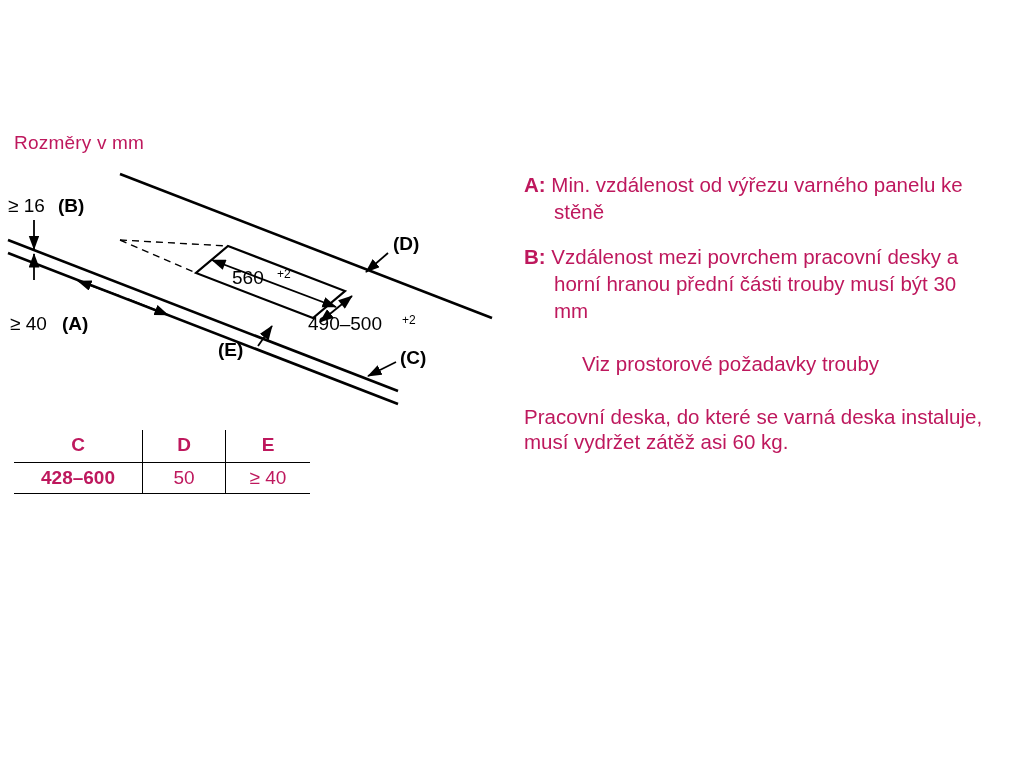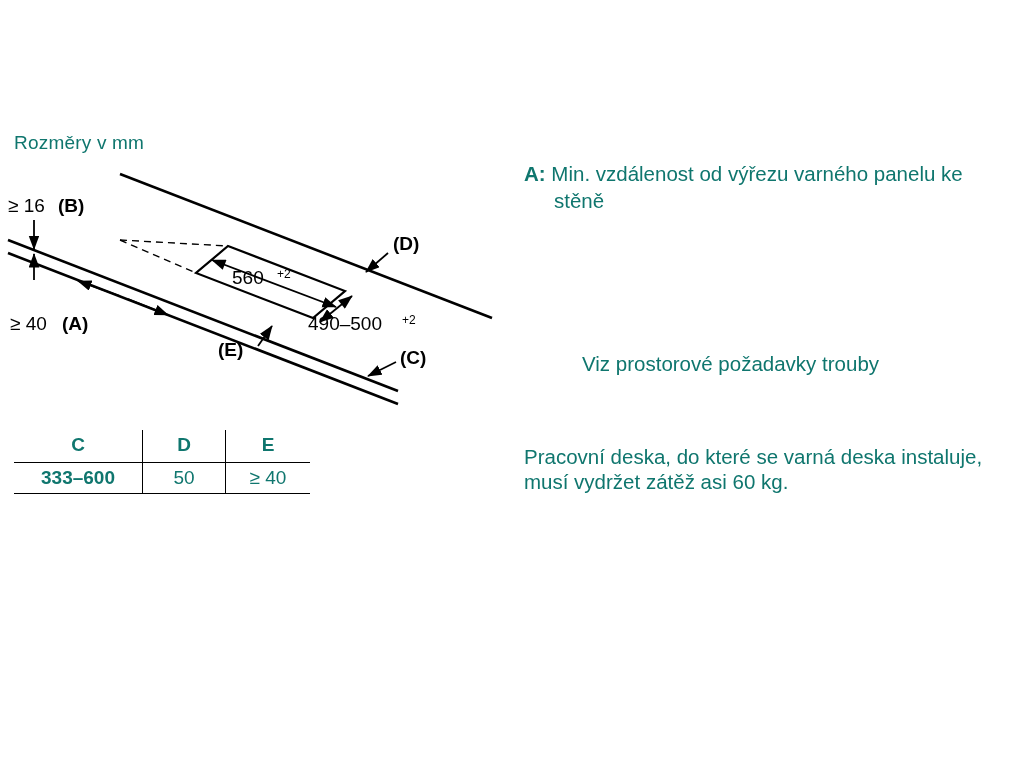--- a/index.html
+++ b/index.html
@@ -6,21 +6,21 @@
     margin: 0;
     padding: 0;
     background: #ffffff;
   }
   #page {
     position: relative;
     width: 1024px;
     height: 684px;
     background: #ffffff;
     font-family: "Liberation Sans", sans-serif;
-    color: #0f766e;
+    color: #be185d;
     overflow: hidden;
   }
 
   
   #diagram-panel {
     position: absolute;
     left: 0;
     top: 0;
     width: 512px;
     height: 768px;
@@ -89,28 +89,29 @@
     font-size: 20.5px;
     line-height: 27px;
   }
   .legend-entry .key {
     font-weight: bold;
   }
   .legend-body {
     display: block;
     padding-left: 30px;
     text-indent: -30px;
+    margin-top: 11px;
   }
   #legend-a { left: 0px;  top: 160px; width: 470px; }
   #legend-b { left: 0px;  top: 232px; width: 470px; }
   #legend-note { left: 36px; top: 350px; width: 440px; margin-left: 22px; }
   #bottom-note {
     position: absolute;
     left: 0px;
-    top: 444px;
+    top: 404px;
     width: 470px;
     font-size: 20.5px;
     line-height: 25px;
   }
   #bottom-note .para2 { display: block; margin-top: 6px; }
 
   
   .svg-label {
     font-family: "Liberation Sans", sans-serif;
     font-size: 19px;
@@ -194,37 +195,43 @@
     <table id="spec-table">
       <thead>
         <tr>
           <th>C</th>
           <th class="col-sep">D</th>
           <th class="col-sep">E</th>
         </tr>
       </thead>
       <tbody>
         <tr>
-          <td class="c-col bold-val">333–600</td>
+          <td class="c-col bold-val">428–600</td>
           <td class="d-col col-sep">50</td>
           <td class="e-col col-sep">≥ 40</td>
         </tr>
       </tbody>
     </table>
   </div>
 
   <div id="legend-panel">
 
     <div class="legend-entry" id="legend-a">
       <span class="legend-body">
         <span class="key">A:</span>
         <span>Min. vzdálenost od výřezu varného panelu ke stěně</span>
       </span>
     </div>
 
+    <div class="legend-entry" id="legend-b">
+      <span class="legend-body">
+        <span class="key">B:</span>
+        <span>Vzdálenost mezi povrchem pracovní desky a horní hranou přední části trouby musí být 30 mm</span>
+      </span>
+    </div>
 
     <div class="legend-entry" id="legend-note">Viz prostorové požadavky trouby</div>
 
     <div id="bottom-note">
       <span>Pracovní deska, do které se varná deska instaluje, musí vydržet zátěž asi 60 kg.</span>
     </div>
   </div>
 
 </div>
 

